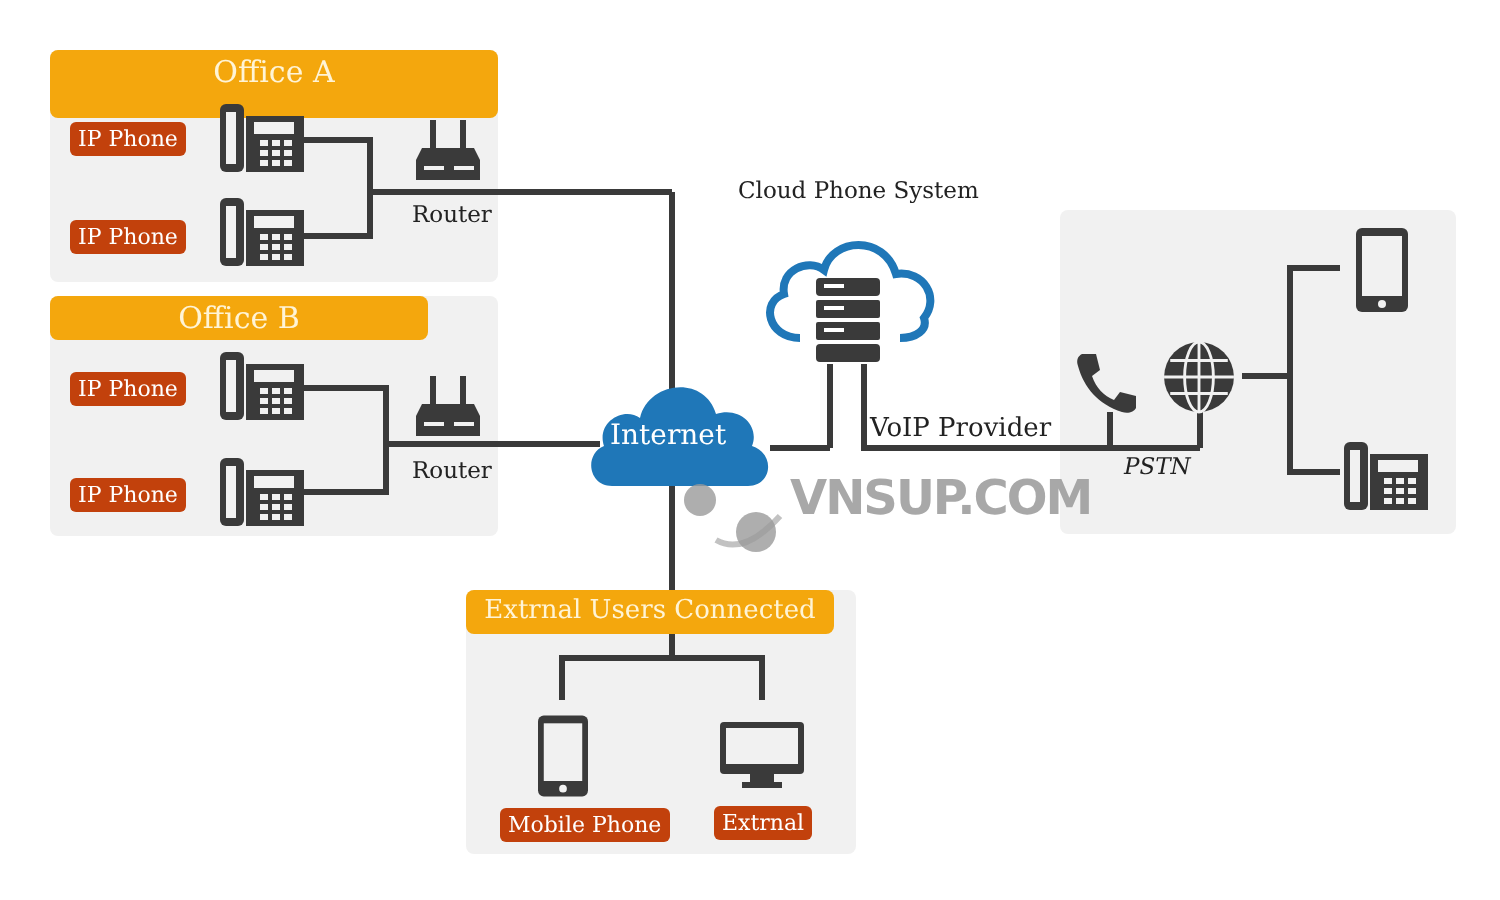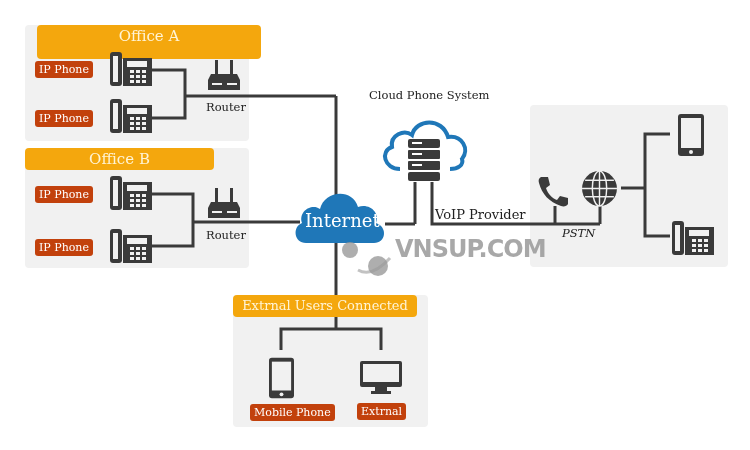--- a/index.html
+++ b/index.html
@@ -8,21 +8,21 @@
   .hdr{position:absolute;background:#f4a70d;color:#fff4d6;border-radius:4px;text-align:center;font-family:"DejaVu Serif",serif;}
   .badge{position:absolute;background:#c2410c;color:#fff;font-size:11px;padding:2px 4px;border-radius:3px;white-space:nowrap;font-family:"DejaVu Serif",serif;}
   .lbl{position:absolute;font-size:11.5px;color:#222;white-space:nowrap;font-family:"DejaVu Serif",serif;}
   .ic{position:absolute;}
   svg.lines{position:absolute;left:0;top:0;}
 </style>
 </head>
 <body>
 
 <div class="panel" style="left:25px;top:25px;width:224px;height:116px;"></div>
-<div class="hdr" style="left:25px;top:25px;width:224px;height:34px;font-size:15px;line-height:22px;margin-left:12px;">Office A</div>
+<div class="hdr" style="left:25px;top:25px;width:224px;height:34px;font-size:15px;line-height:22px;">Office A</div>
 
 <div class="panel" style="left:25px;top:148px;width:224px;height:120px;"></div>
 <div class="hdr" style="left:25px;top:148px;width:189px;height:22px;font-size:15px;line-height:22px;">Office B</div>
 
 <div class="panel" style="left:530px;top:105px;width:198px;height:162px;"></div>
 
 <div class="panel" style="left:233px;top:295px;width:195px;height:132px;"></div>
 <div class="hdr" style="left:233px;top:295px;width:184px;height:22px;font-size:13px;line-height:22px;">Extrnal Users Connected</div>
 
 <svg class="lines" width="750" height="450">
@@ -137,21 +137,21 @@
     <rect x="23" y="0" width="3" height="14" fill="#3a3a3a"></rect>
     <path d="M4 14 H30 L33 20 V30 H1 V20 Z" fill="#3a3a3a"></path>
     <rect x="5" y="23" width="10" height="2" fill="#f1f1f1"></rect>
     <rect x="20" y="23" width="10" height="2" fill="#f1f1f1"></rect>
   </svg>
 <span class="lbl" style="left:206px;top:228px;">Router</span>
 
 <svg class="ic" style="left:292px;top:183px;" width="96" height="62" viewBox="0 0 96 62">
     <path d="M14 60 C2 60 0 44 10 40 C6 28 20 20 28 26 C32 8 60 4 66 24 C78 20 88 30 84 40 C96 44 94 60 82 60 Z" fill="#1f77b8"></path>
   </svg>
-<span class="lbl" style="left:305px;top:210px;font-size:18px;color:#fff;">Internet</span>
+<span class="lbl" style="left:305px;top:210px;font-size:14px;color:#fff;">Internet</span>
 
 <span class="lbl" style="left:369px;top:88px;font-size:11.5px;">Cloud Phone System</span>
 <svg class="ic" style="left:378px;top:115px;" width="92" height="58" viewBox="0 0 92 58">
     <path d="M22 54 C6 54 2 36 14 32 C12 20 26 14 34 20 C38 4 64 2 70 22 C84 20 92 34 84 44 C86 50 80 54 72 54" fill="none" stroke="#1f77b8" stroke-width="4"></path>
   </svg>
 <svg class="ic" style="left:408px;top:139px;" width="32" height="42" viewBox="0 0 32 42">
     <rect x="0" y="0" width="32" height="9" rx="2" fill="#3a3a3a"></rect>
     <rect x="0" y="11" width="32" height="9" rx="1" fill="#3a3a3a"></rect>
     <rect x="0" y="22" width="32" height="9" rx="1" fill="#3a3a3a"></rect>
     <rect x="0" y="33" width="32" height="9" rx="2" fill="#3a3a3a"></rect>

